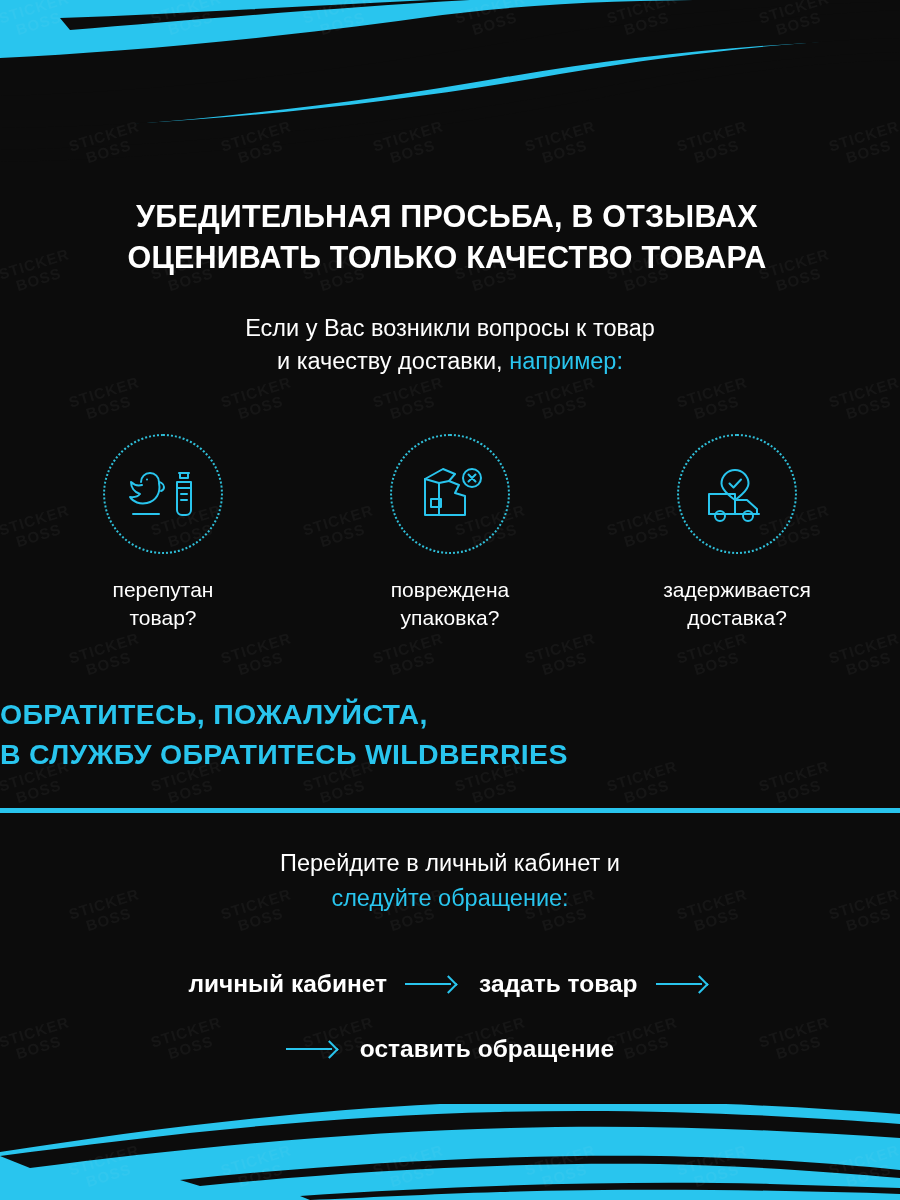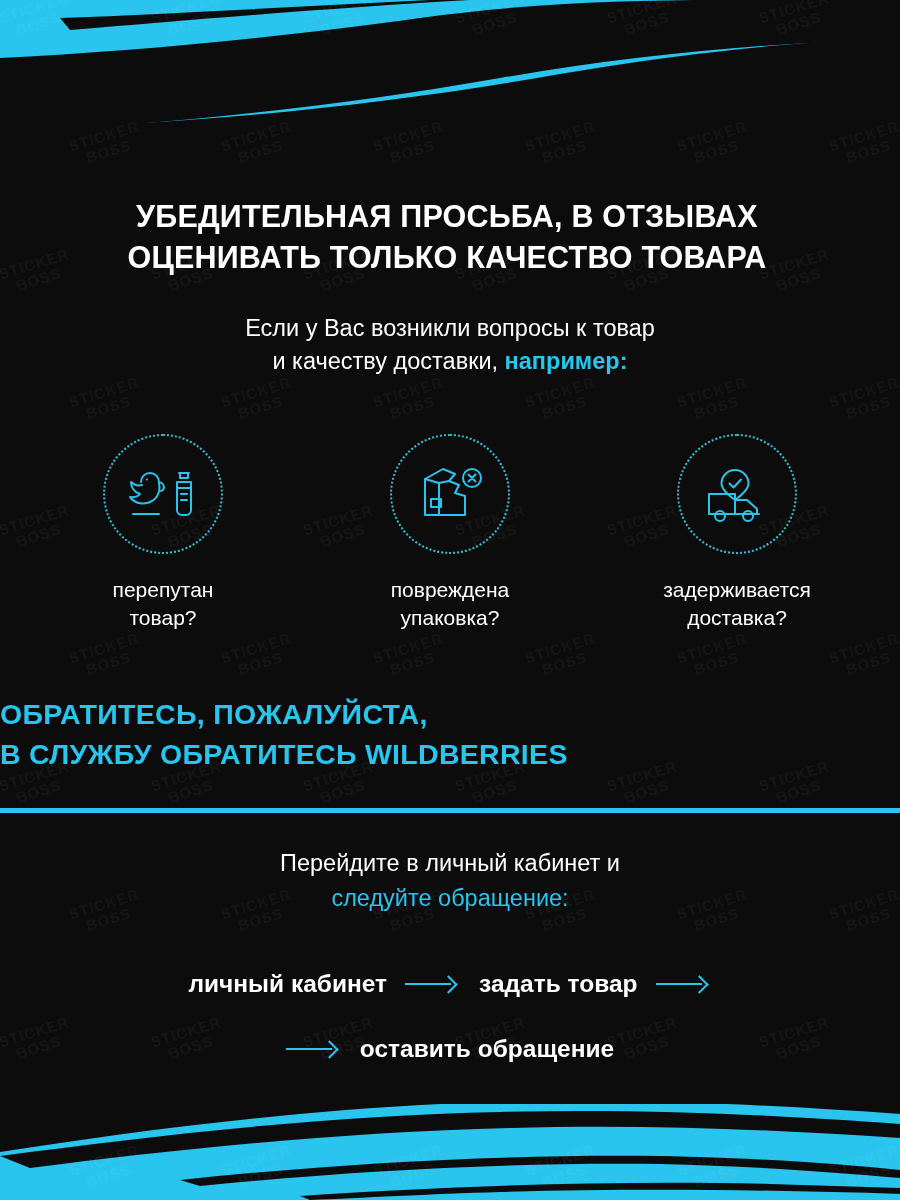--- a/index.html
+++ b/index.html
@@ -98,21 +98,21 @@
     left: 0;
     width: 900px;
     text-align: center;
     color: #ffffff;
     font-size: 23.5px;
     font-weight: 400;
     line-height: 1.42;
   }
   .subhead .accent {
     color: #29c5ee;
-    font-weight: 700;
+    font-weight: 400;
   }
 
   .icons-row {
     position: absolute;
     top: 434px;
     left: 0;
     width: 900px;
     display: flex;
     justify-content: center;
     gap: 109px;

